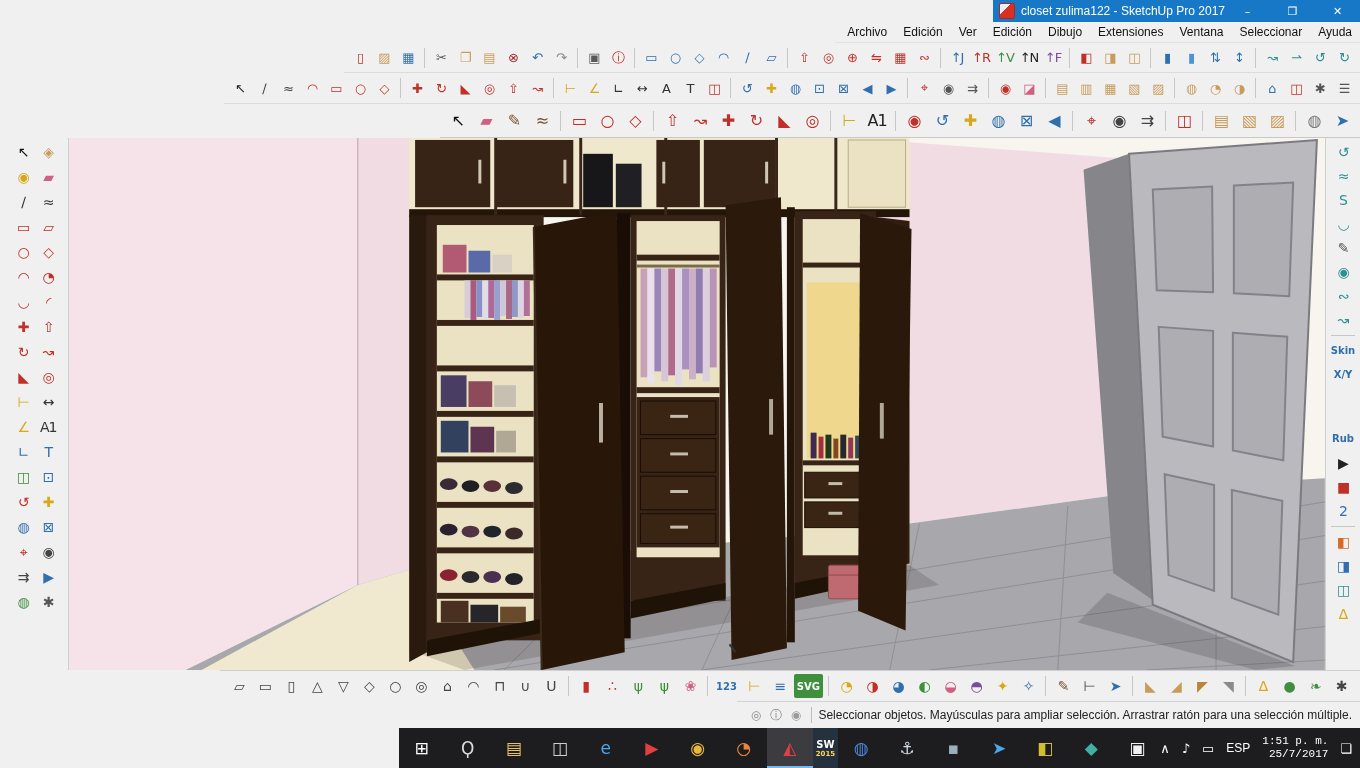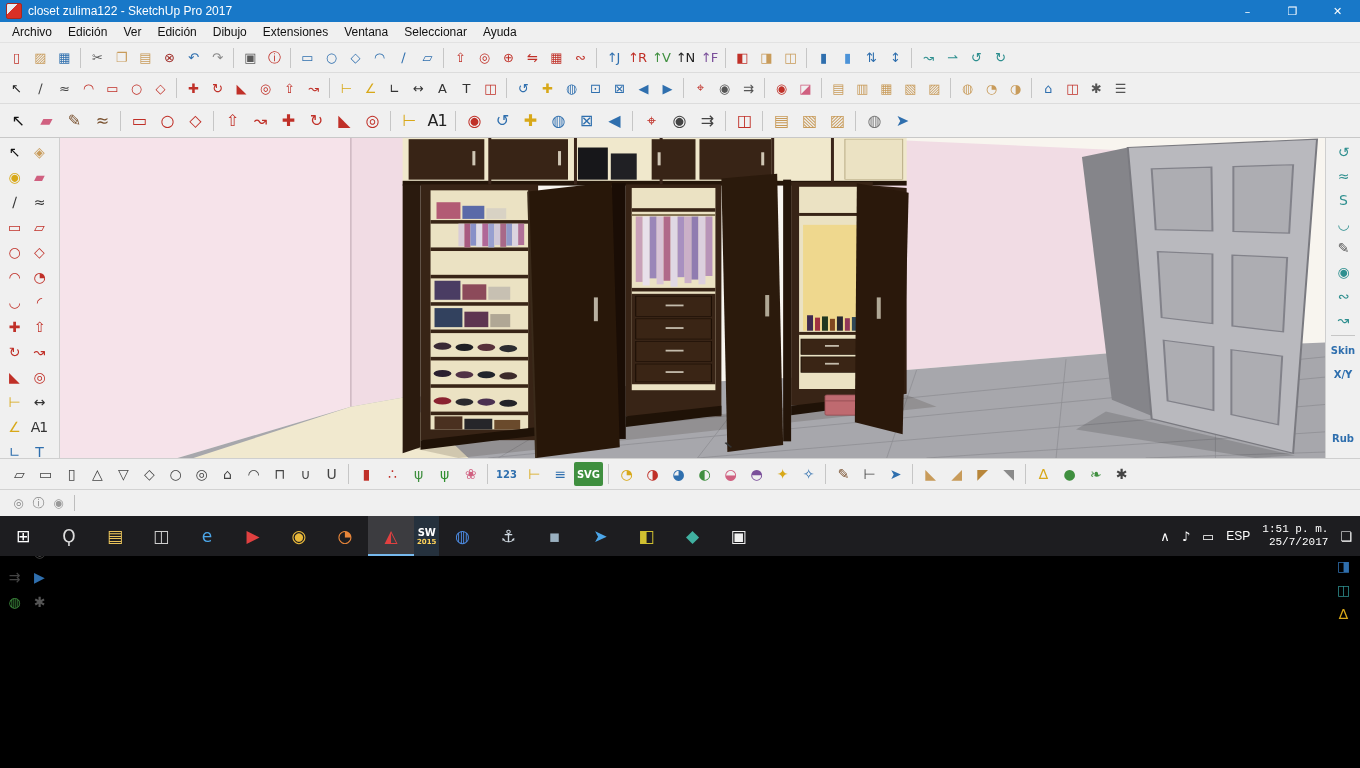--- a/index.html
+++ b/index.html
@@ -1,17 +1,17 @@
 <!DOCTYPE html>
 <html style="--titlebar: #1878c8; --menubar: #f0f0f0; --toolbar: #f0f0f0; --taskbar: #1d1d20; --accent: #76b9ed; --wall1: #f6e3ea; --wall2: #f1dce4; --cream: #f0e8cc; --cream2: #ebe2c3; --brown: #382416; --brown2: #241509; --doorb: #281709; --floor: #a7a7ac; --grout: #8f8f94; --doorGray: #b9b9be; --panelGray: #adadb2;"><head>
 <meta charset="utf-8">
 <style>
   html,body{margin:0;padding:0;width:1360px;height:768px;overflow:hidden;
     font-family:"Liberation Sans",sans-serif;background:#000;}
-  .app{width:1360px;height:556px;display:flex;flex-direction:column;background:#f0f0f0;}
+  .app{width:1360px;height:768px;display:flex;flex-direction:column;background:#f0f0f0;align-items:flex-end;}
   
   .titlebar{height:22px;background:var(--titlebar);color:#fff;display:flex;align-items:center;font-size:12px;flex:none;}
   .app-icon{width:14px;height:14px;margin:0 6px;border-radius:2px;flex:none;
     background:linear-gradient(135deg,#e8eef4 0 38%,#d93025 38% 100%);border:1px solid #a8291f;}
   .titlebar .title{flex:1;white-space:nowrap;overflow:hidden;}
   .win-controls{display:flex;height:22px;flex:none;}
   .win-controls button{width:45px;height:22px;border:none;background:transparent;color:#fff;font-size:11px;
     font-family:"DejaVu Sans",sans-serif;cursor:default;}
   .win-controls button:last-child{background:transparent;}
   
@@ -568,20 +568,21 @@
       <span class="tbi" title="plugin-tool" style="color: rgb(68, 68, 68);">✱</span>
     </div>
 
   <div class="statusbar">
     <div class="status-icons">
         <span class="tbi" title="geolocation-icon" style="color: rgb(136, 136, 136);">◎</span>
         <span class="tbi" title="credits-info-icon" style="color: rgb(136, 136, 136);">ⓘ</span>
         <span class="tbi" title="account-icon" style="color: rgb(153, 153, 153);">◉</span>
       </div>
     <span class="status-div"></span>
+    <span class="status-hint">Seleccionar objetos. Mayúsculas para ampliar selección. Arrastrar ratón para una selección múltiple.</span>
   </div>
 
   <div class="taskbar">
     <div style="display:flex">
         <span class="taskapp" title="start-button" style="color: rgb(255, 255, 255);">⊞</span>
         <span class="taskapp" title="search-button" style="color: rgb(221, 221, 221);">Ϙ</span>
         <span class="taskapp" title="app-file-explorer" style="color: rgb(232, 194, 90);">▤</span>
         <span class="taskapp" title="app-store" style="color: rgb(207, 207, 207);">◫</span>
         <span class="taskapp" title="app-edge" style="color: rgb(76, 166, 232);">e</span>
         <span class="taskapp" title="app-media-red" style="color: rgb(224, 64, 64);">▶</span>

